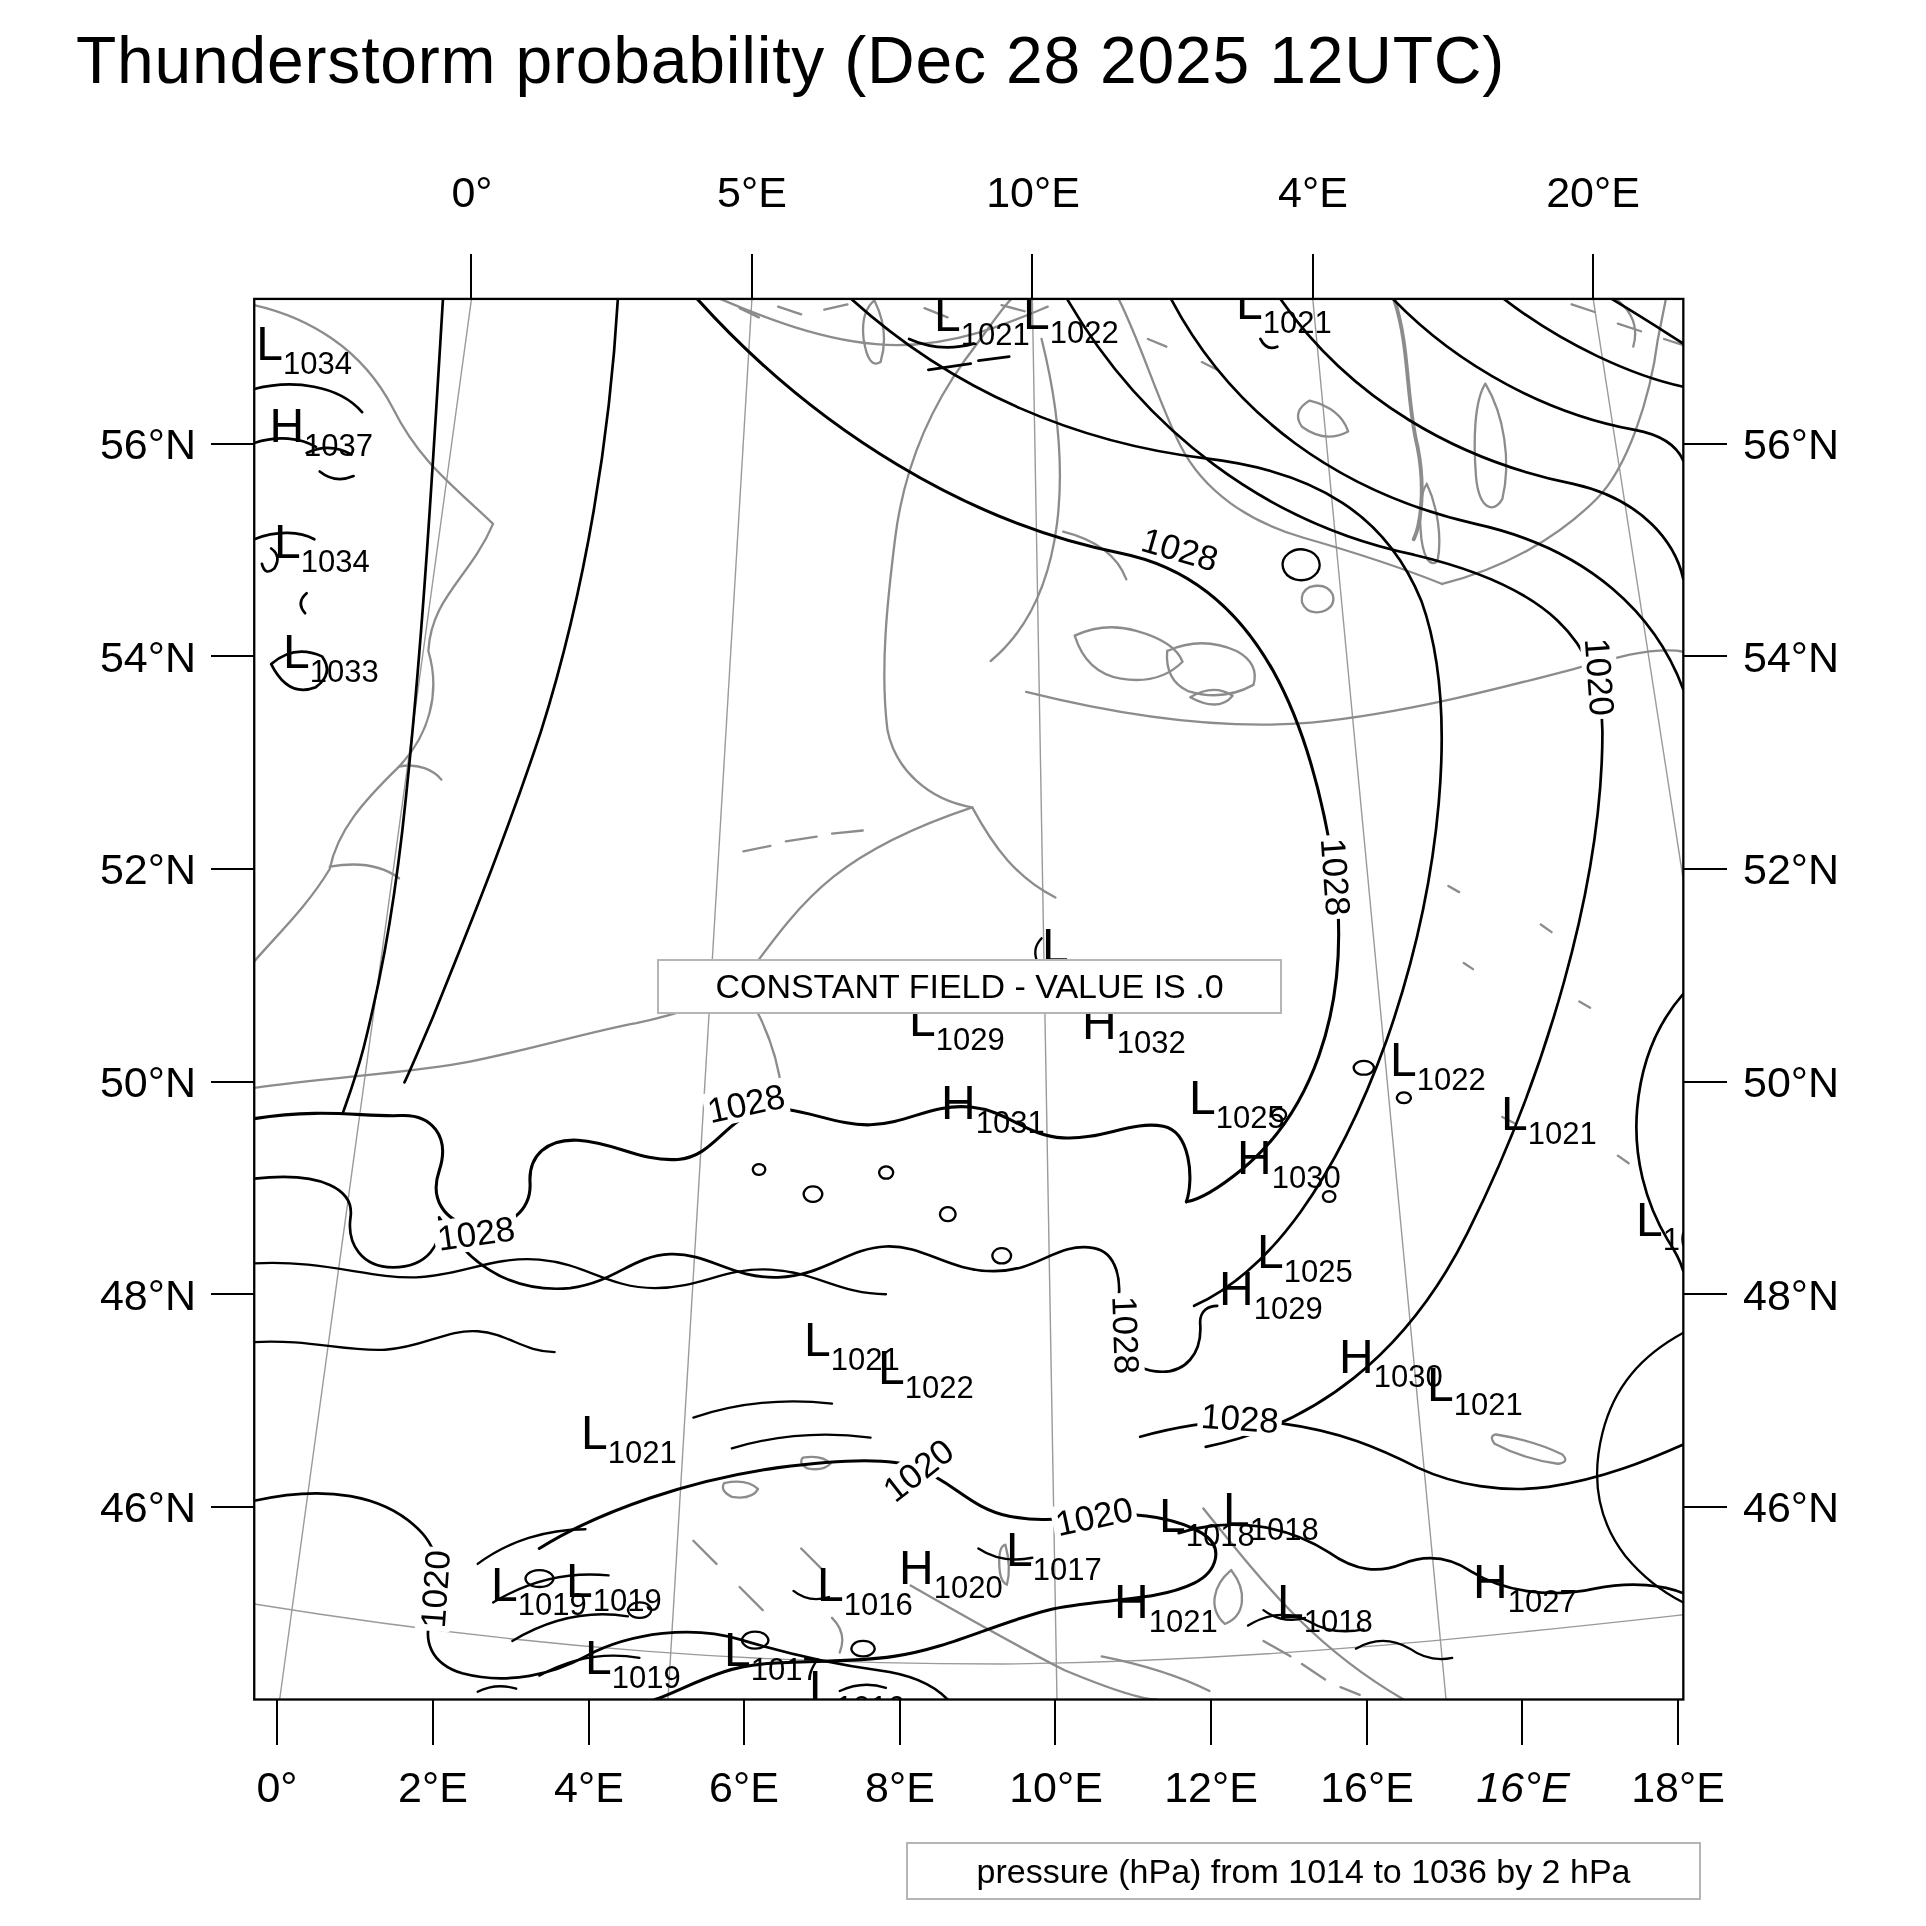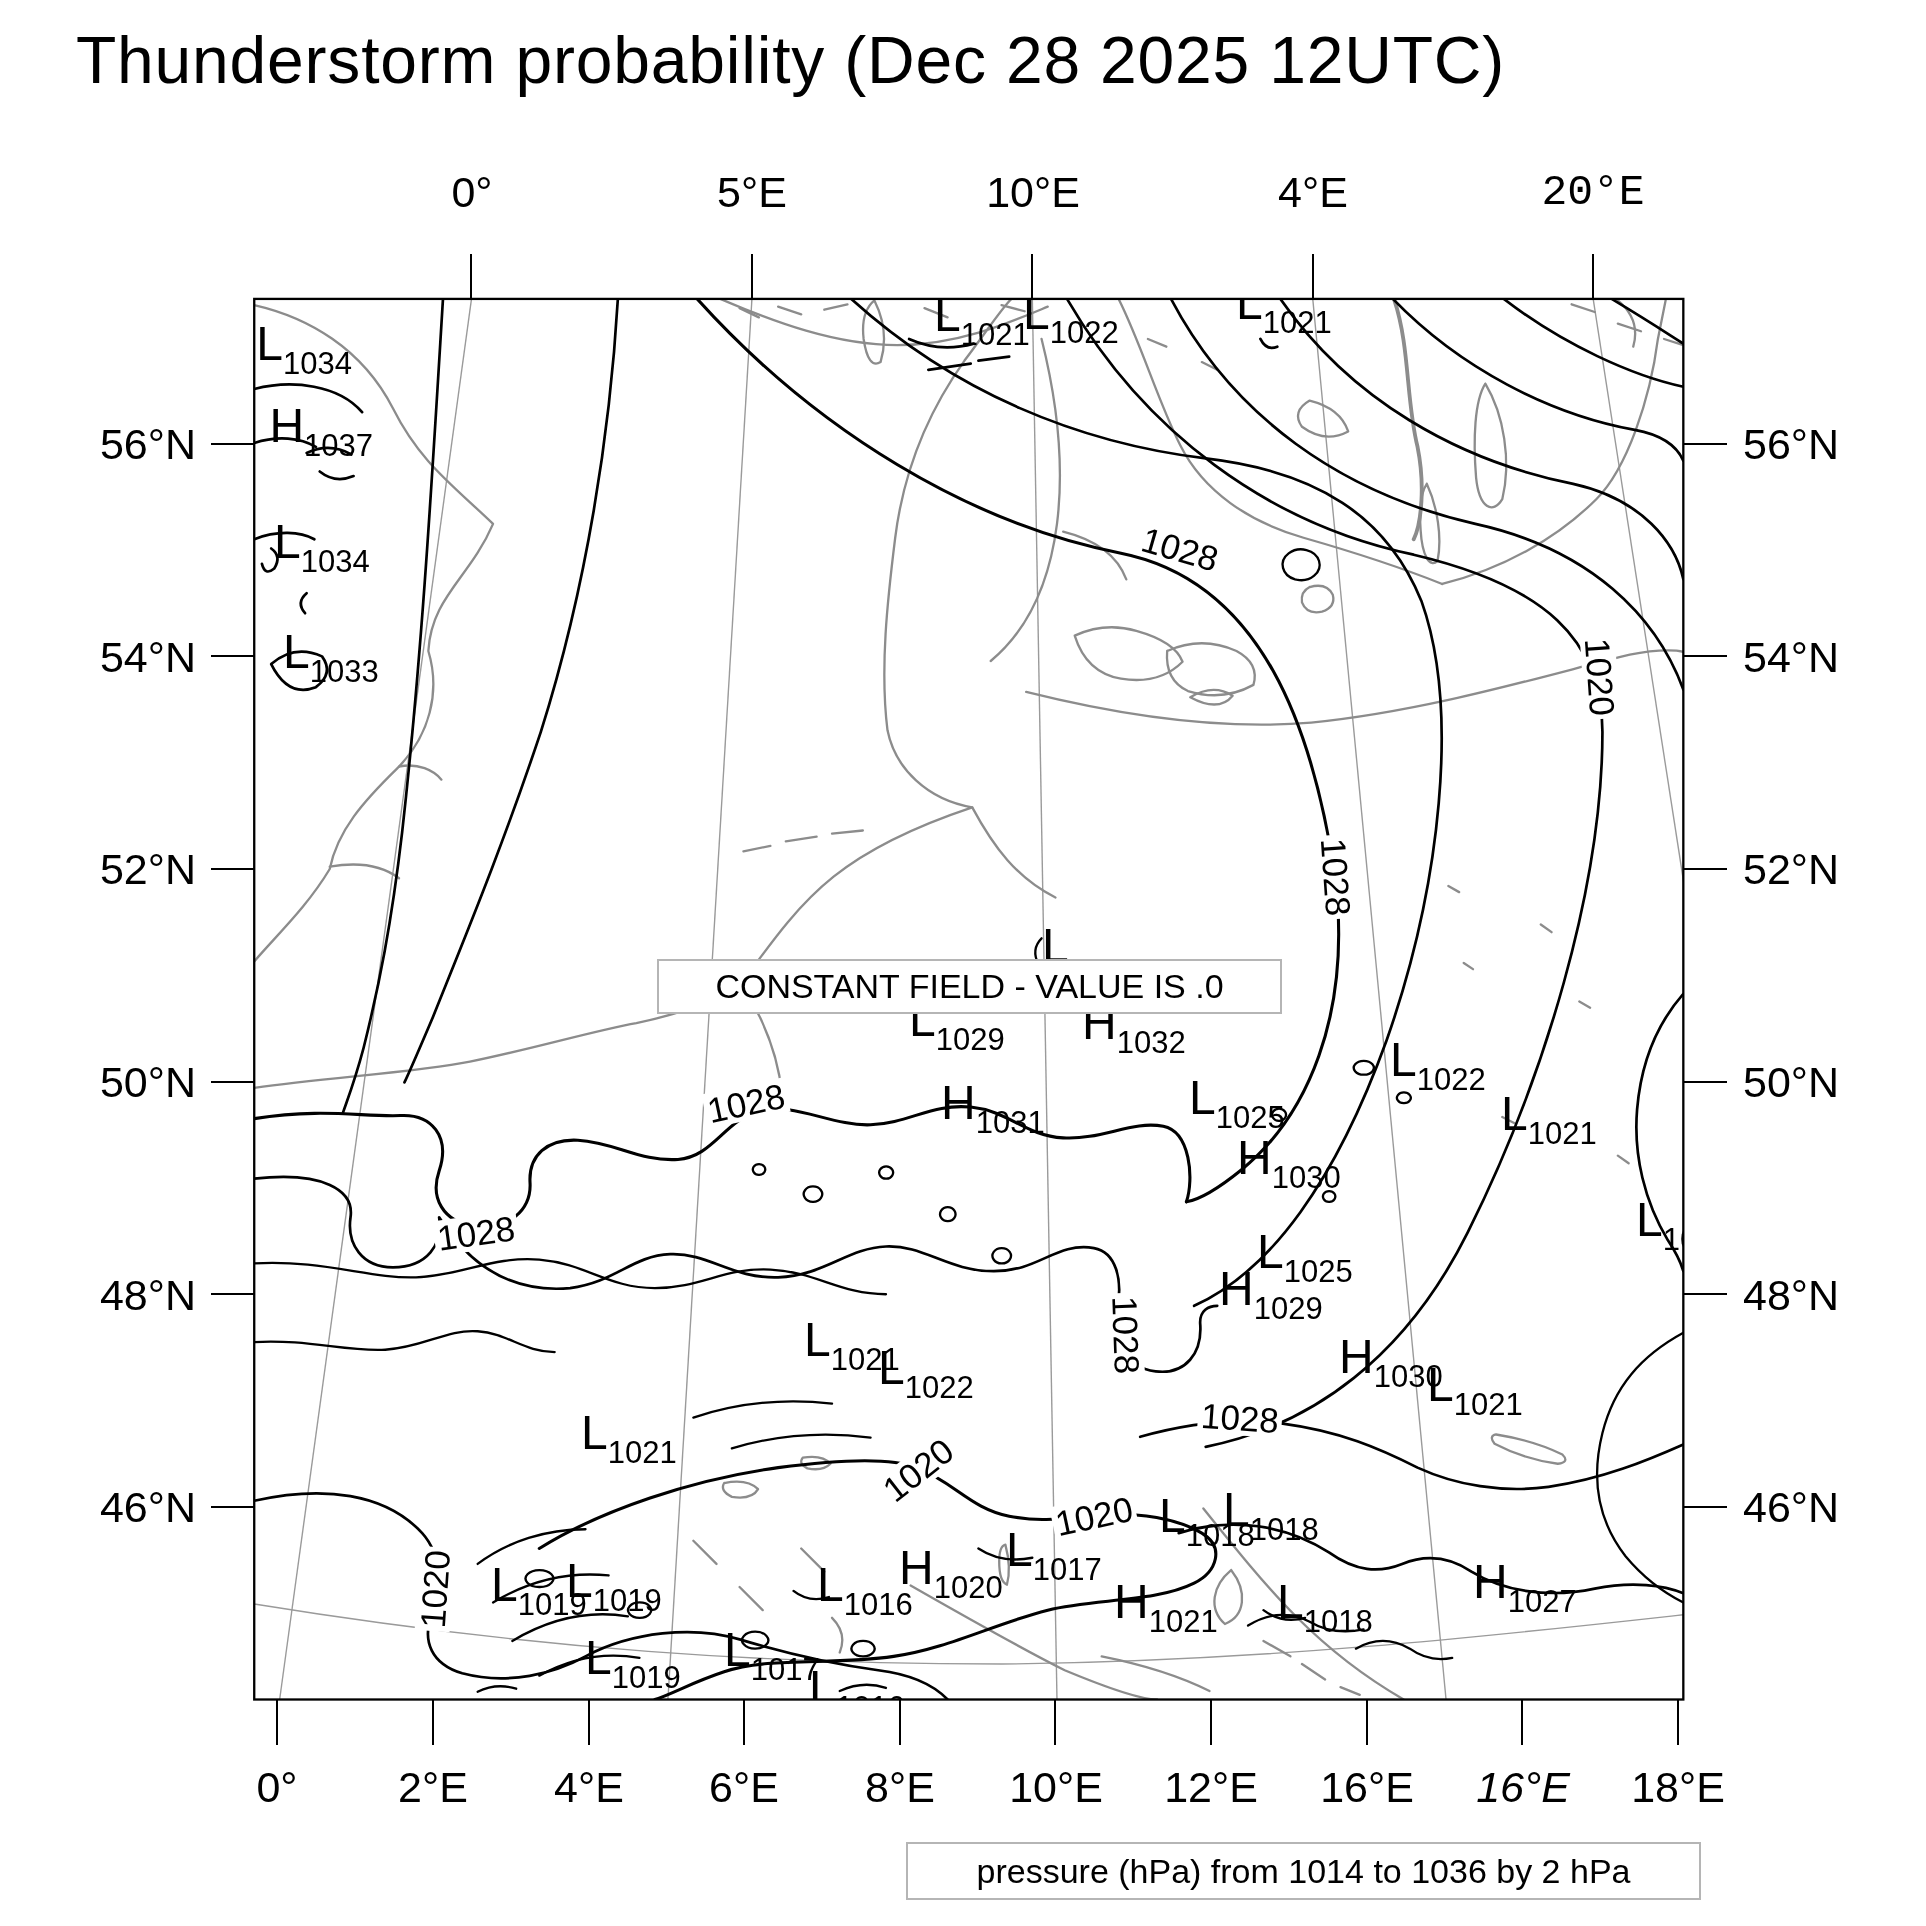--- a/index.html
+++ b/index.html
@@ -200,21 +200,21 @@
 
 <div class="abs" id="axis-layer" style="left:0;top:0;width:1926px;height:1926px;">
     <div class="axl" style="left: 472px; top: 171px; transform: translateX(-50%);">0°</div>
     <div class="tick" style="left: 470px; top: 254px; width: 2.3px; height: 45px;"></div>
     <div class="axl" style="left: 752px; top: 171px; transform: translateX(-50%);">5°E</div>
     <div class="tick" style="left: 751px; top: 254px; width: 2.3px; height: 45px;"></div>
     <div class="axl" style="left: 1033px; top: 171px; transform: translateX(-50%);">10°E</div>
     <div class="tick" style="left: 1031px; top: 254px; width: 2.3px; height: 45px;"></div>
     <div class="axl" style="left: 1313px; top: 171px; transform: translateX(-50%);">4°E</div>
     <div class="tick" style="left: 1312px; top: 254px; width: 2.3px; height: 45px;"></div>
-    <div class="axl" style="left: 1593px; top: 171px; transform: translateX(-50%); font-family: Liberation Mono, monospace;">20°E</div>
+    <div class="axl" style="left: 1593px; top: 171px; transform: translateX(-50%);">20°E</div>
     <div class="tick" style="left: 1592px; top: 254px; width: 2.3px; height: 45px;"></div>
     <div class="axl" style="left: 277px; top: 1766px; transform: translateX(-50%);">0°</div>
     <div class="tick" style="left: 276px; top: 1700px; width: 2.3px; height: 45px;"></div>
     <div class="axl" style="left: 433px; top: 1766px; transform: translateX(-50%);">2°E</div>
     <div class="tick" style="left: 432px; top: 1700px; width: 2.3px; height: 45px;"></div>
     <div class="axl" style="left: 589px; top: 1766px; transform: translateX(-50%);">4°E</div>
     <div class="tick" style="left: 588px; top: 1700px; width: 2.3px; height: 45px;"></div>
     <div class="axl" style="left: 744px; top: 1766px; transform: translateX(-50%);">6°E</div>
     <div class="tick" style="left: 743px; top: 1700px; width: 2.3px; height: 45px;"></div>
     <div class="axl" style="left: 900px; top: 1766px; transform: translateX(-50%);">8°E</div>

